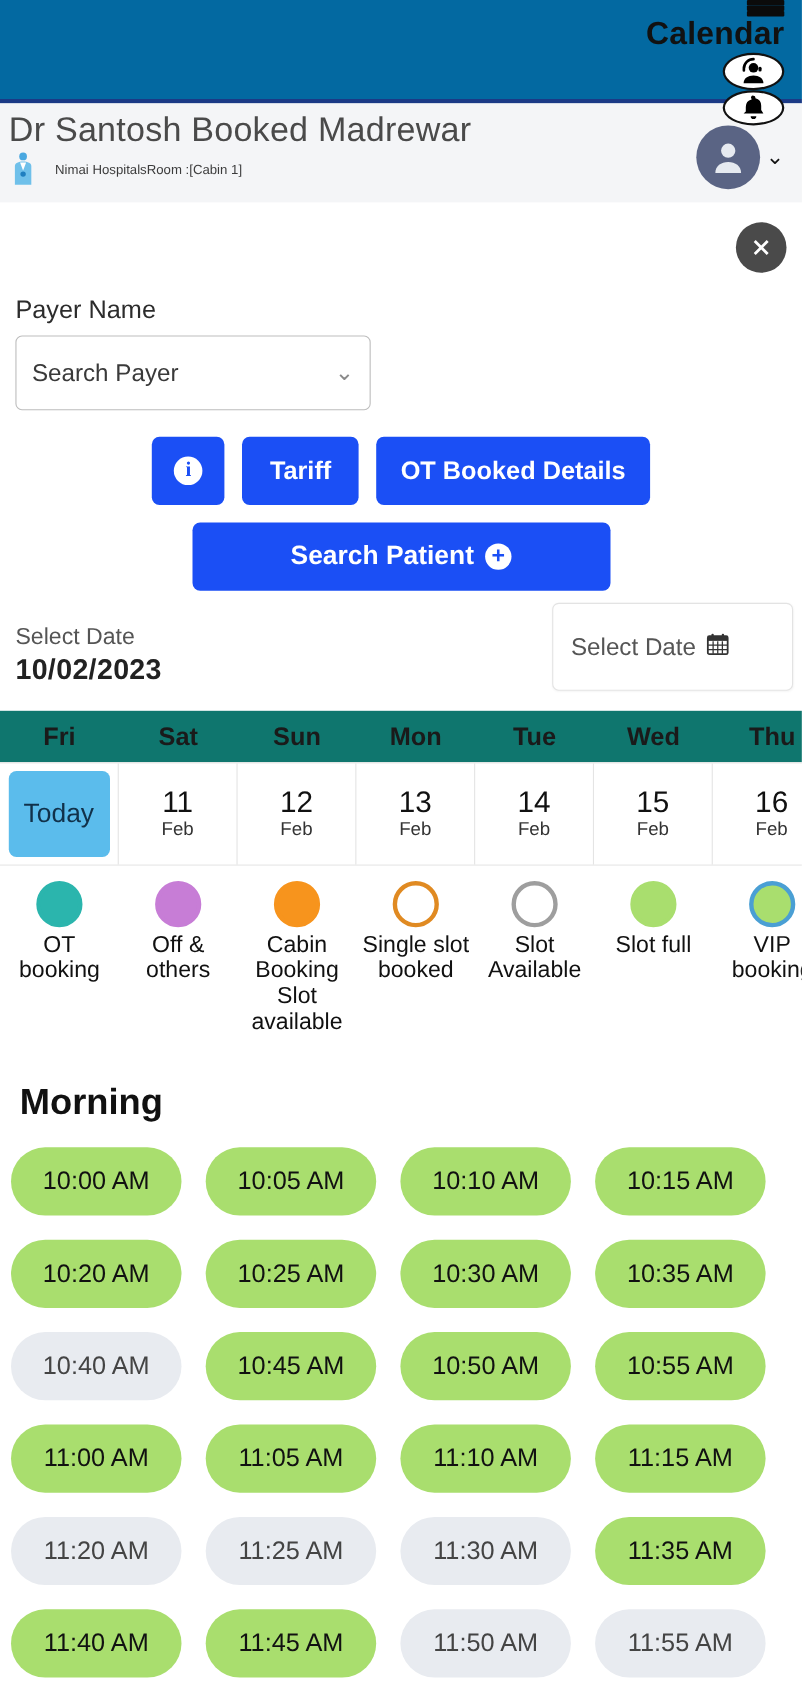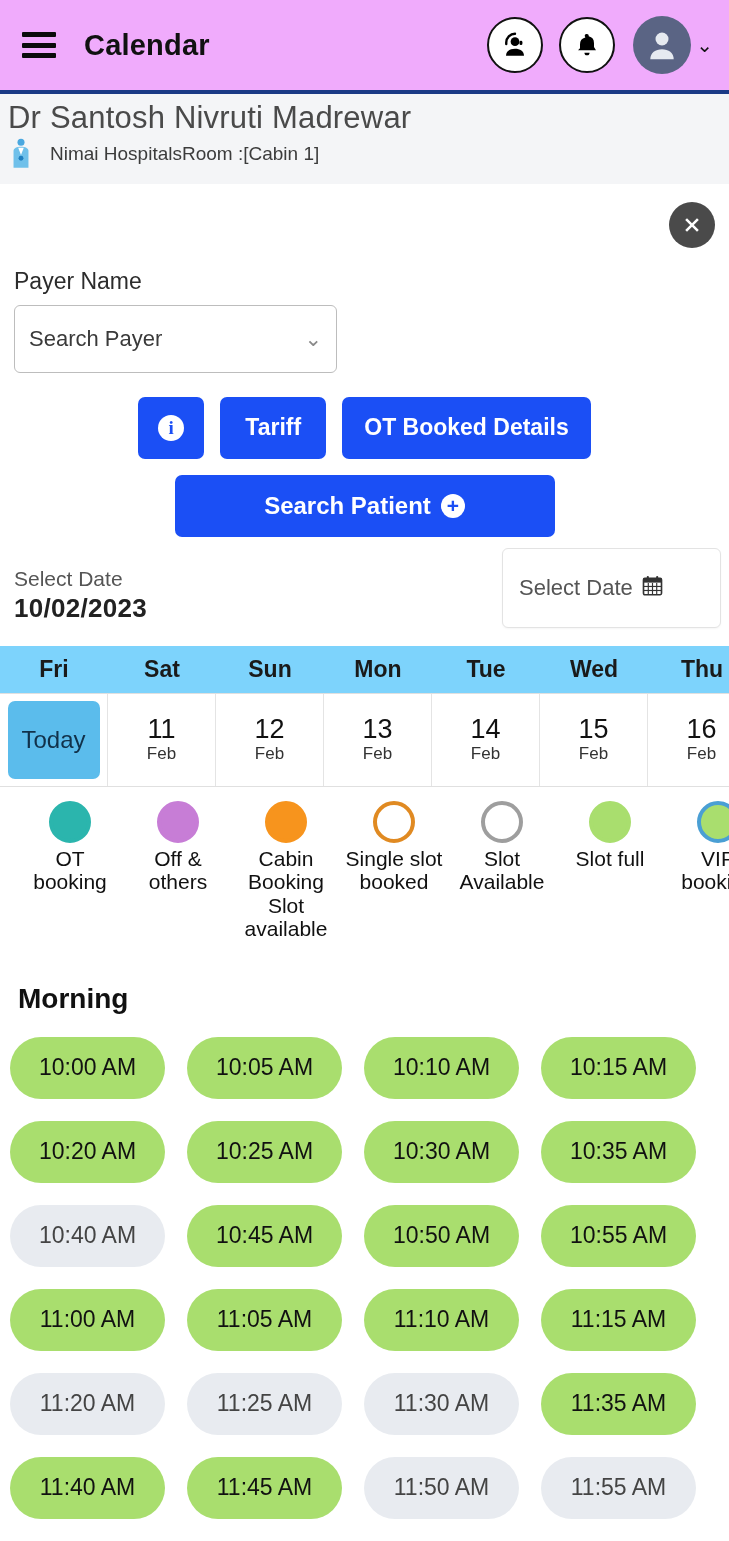--- a/index.html
+++ b/index.html
@@ -6,22 +6,22 @@
   html, body {
     width: 729px; height: 1541px;
     background: #ffffff;
     font-family: "Liberation Sans", sans-serif;
     overflow: hidden;
   }
   .app { position: relative; width: 729px; height: 1541px; overflow: hidden; background:#fff; }
 
   
   .topbar {
-    height: 90px; display: flex; align-items: center;
-    padding: 0 16px; background: #f0abfc;
+    height: 90px; display: flex; align-items: flex-end;
+    padding: 0 16px; background: #0369a1; flex-direction: column;
   }
   .hamburger { width: 34px; height: 26px; display:flex; flex-direction:column; justify-content:space-between; cursor:pointer; margin-left: 6px;}
   .hamburger span { display:block; height: 5px; background:#0b0b0b; border-radius:1px; }
   .app-title { font-size: 29px; font-weight: 700; color:#111; margin-left: 28px; letter-spacing:.2px; }
   .topbar-spacer { flex: 1 1 auto; }
   .circ-icon {
     width: 56px; height: 56px; border-radius: 50%;
     border: 2.5px solid #111; background:#fff;
     display:flex; align-items:center; justify-content:center;
     margin-left: 16px; cursor:pointer;
@@ -33,21 +33,21 @@
   }
   .chev-down { margin-left: 5px; font-size: 20px; color:#111; line-height:1; }
 
   .blue-rule { height: 4px; background: #1b3a86; width:100%; }
 
   
   .doctor-strip { background:#f4f5f7; padding: 6px 0 14px 8px; }
   .doctor-name { font-size: 31px; color:#4a4a4a; font-weight: 400; letter-spacing:.2px; line-height:1.15; }
   .doctor-meta { display:flex; align-items:center; margin-top: 2px; }
   .doc-icon { width: 26px; height: 32px; flex:0 0 auto; margin-right: 16px; }
-  .doctor-sub { font-size: 19px; color:#3c3c3c; }
+  .doctor-sub { font-size: 12px; color:#3c3c3c; }
 
   
   .close-row { height: 84px; position:relative; }
   .close-btn {
     position:absolute; right: 14px; top: 18px;
     width: 46px; height: 46px; border-radius:50%;
     background:#4a4a4a; display:flex; align-items:center; justify-content:center;
     cursor:pointer;
   }
 
@@ -88,21 +88,21 @@
     width: 219px; height: 80px; border:1px solid #e3e3e3; border-radius:6px; background:#fff;
     display:flex; align-items:center; padding: 0 16px; cursor:pointer;
     box-shadow: 0 1px 2px rgba(0,0,0,.04);
     position:absolute; right: 8px; top: 11px;
   }
   .date-picker .dtext { font-size: 22px; color:#555; }
   .cal-glyph { font-size: 23px; margin-left: 8px; line-height:1; }
 
   
   .week-wrap { margin-top: 22px; width: 100%; overflow: hidden; }
-  .week-head { display:flex; background:#7dd3fc; }
+  .week-head { display:flex; background:#0f766e; }
   .week-head .cell {
     flex: 0 0 108px; text-align:center; font-size: 23px; font-weight:700;
     color:#1a1a1a; padding: 10px 0;
   }
   .week-body { display:flex; background:#fff; border-top:1px solid #e0e0e0; border-bottom:1px solid #e0e0e0; }
   .week-body .cell {
     flex: 0 0 108px; height: 92px; display:flex; flex-direction:column;
     align-items:center; justify-content:center; border-right:1px solid #e4e4e4;
     cursor:pointer;
     text-align:right;
@@ -110,27 +110,27 @@
   .week-body .cell .dnum { font-size: 27px; color:#111; line-height:1.05; }
   .week-body .cell .dmon { font-size: 17px; color:#333; }
   .cell.today { background: transparent; border-right:1px solid #e4e4e4; }
   .today-chip {
     width: 92px; height: 78px; background:#5bbcec; border-radius:7px;
     display:flex; align-items:center; justify-content:center;
     font-size: 24px; color:#11314a;
   }
 
   
-  .legend { display:flex; padding: 14px 0 0 16px; width:100%; overflow:hidden; }
+  .legend { display:flex; padding: 14px 0 0 0; width:100%; overflow:hidden; }
   .legend-item { flex: 0 0 108px; display:flex; flex-direction:column; align-items:center; }
   .legend-dot { width: 42px; height: 42px; border-radius:50%; }
   .legend-text { font-size: 21px; color:#111; text-align:center; line-height:1.12; margin-top: 4px; }
 
   
-  .session-title { font-size: 28px; font-weight:700; color:#111; padding: 42px 16px 0 18px; }
+  .session-title { font-size: 33px; font-weight:700; color:#111; padding: 42px 16px 0 18px; }
   .slot-grid { display:flex; flex-wrap:wrap; padding: 22px 10px 0 10px; gap: 22px 22px; }
   .slot {
     flex: 0 0 155px; height: 62px; border-radius: 32px;
     display:flex; align-items:center; justify-content:center;
     font-size: 23px; color:#111; cursor:pointer;
   }
   .slot.full { background:#a9de6e; }
   .slot.avail { background:#e8ebf0; color:#444; }
 </style>
 </head>
@@ -170,21 +170,21 @@
           <path d="M4.6 21c0-4 3.3-6.3 7.4-6.3s7.4 2.3 7.4 6.3z" fill="#e6eaf0"></path>
         </svg>
       </div>
       <div class="chev-down">⌄</div>
     </div>
   </div>
 
   <div class="blue-rule"></div>
 
   <div class="doctor-strip">
-    <div class="doctor-name">Dr Santosh Nivruti Madrewar</div>
+    <div class="doctor-name">Dr Santosh Booked Madrewar</div>
     <div class="doctor-meta">
       <span class="doc-icon">
         <svg width="26" height="32" viewBox="0 0 24 30" aria-hidden="true">
           <circle cx="12" cy="4" r="3.3" fill="#4aa8e0"></circle>
           <path d="M5 12c0-2.4 3.1-3.8 7-3.8s7 1.4 7 3.8v16H5z" fill="#6fc0ea"></path>
           <path d="M9.4 9.2 12 16l2.6-6.8z" fill="#fff"></path>
           <circle cx="12" cy="19" r="2.3" fill="#1f7fc0"></circle>
         </svg>
       </span>
       <span class="doctor-sub">Nimai Hospitals</span>

